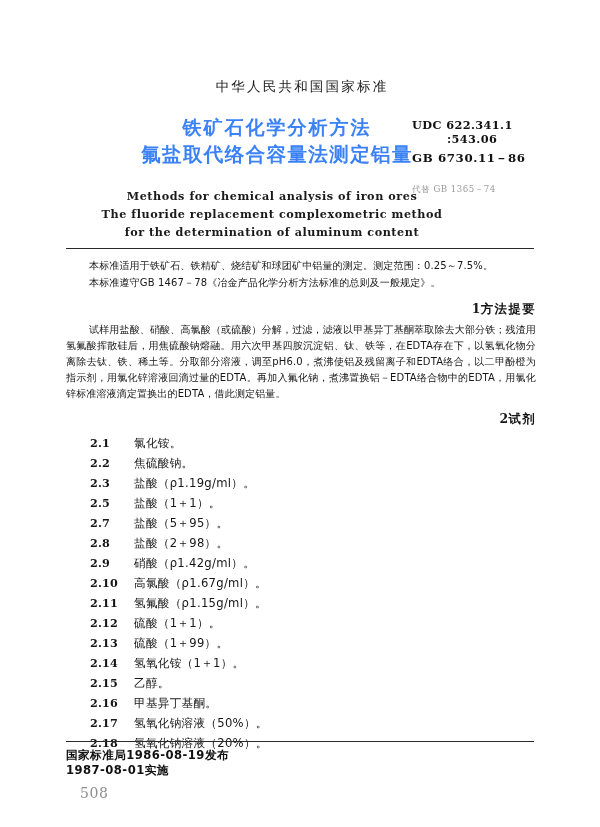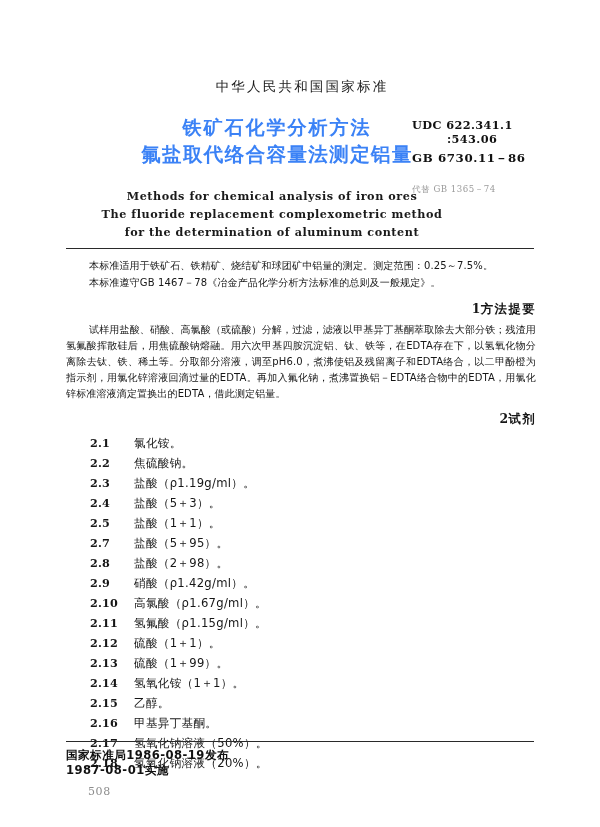--- a/index.html
+++ b/index.html
@@ -193,25 +193,24 @@
     font-size: 11.6px;
     font-weight: bold;
     letter-spacing: 0.45px;
     color: #111;
     flex-direction: column;
   }
   .page-num {
     position: absolute;
     top: 785px;
     left: 80px;
-    font-size: 11px;
+    font-size: 14px;
     color: #8d8d8d;
     font-family: "DejaVu Serif", "Liberation Serif", serif;
     letter-spacing: 0.6px;
-    margin-left: 8px;
   }
 </style>
 </head>
 <body>
 
 <div id="page">
 
   <div class="header-zone">
 
     <div class="national-std-line">中华人民共和国国家标准</div>
@@ -261,24 +260,20 @@
       </div>
       <div class="reagent-row">
         <span class="rnum">2.2</span>
         <span class="rtext">焦硫酸钠。</span>
       </div>
       <div class="reagent-row">
         <span class="rnum">2.3</span>
         <span class="rtext">盐酸（ρ1.19g/ml）。</span>
       </div>
       <div class="reagent-row">
-        <span class="rnum">2.4</span>
-        <span class="rtext">盐酸（5＋3）。</span>
-      </div>
-      <div class="reagent-row">
         <span class="rnum">2.5</span>
         <span class="rtext">盐酸（1＋1）。</span>
       </div>
       <div class="reagent-row">
         <span class="rnum">2.7</span>
         <span class="rtext">盐酸（5＋95）。</span>
       </div>
       <div class="reagent-row">
         <span class="rnum">2.8</span>
         <span class="rtext">盐酸（2＋98）。</span>

